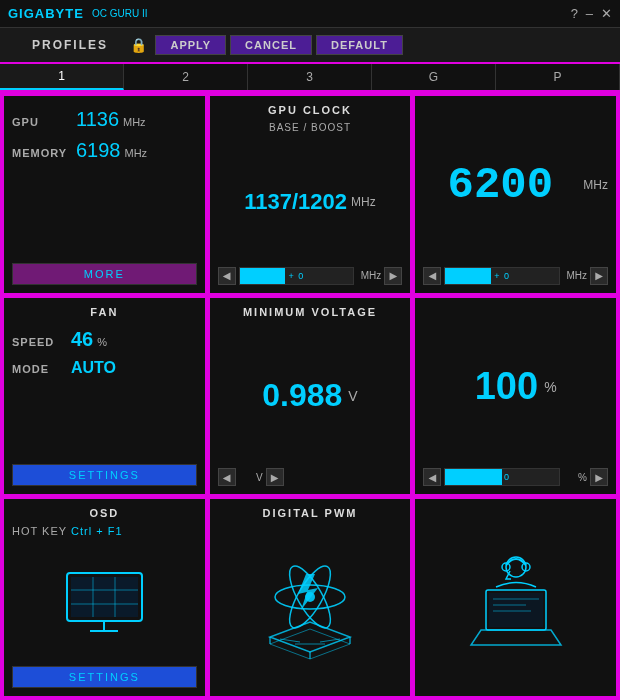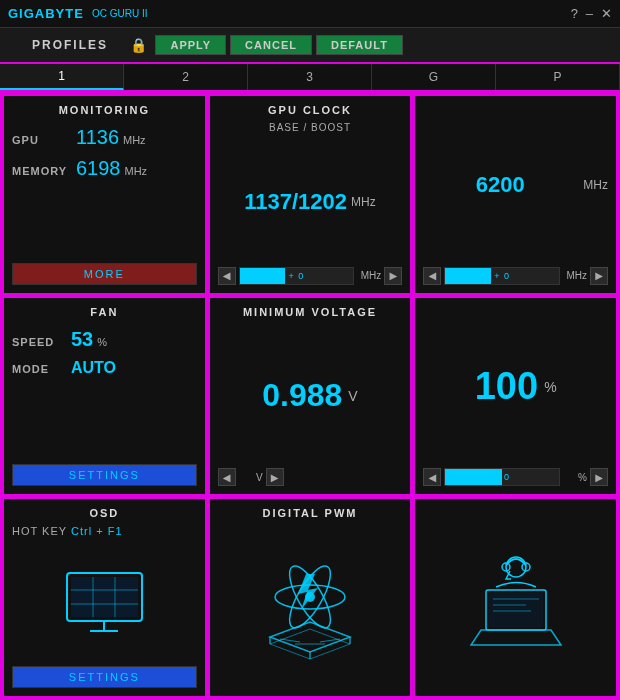--- a/index.html
+++ b/index.html
@@ -63,21 +63,21 @@
     .profiles-lock {
       color: #aaa;
       font-size: 14px;
       margin-right: 8px;
     }
     .profiles-actions {
       display: flex;
       gap: 4px;
     }
     .profiles-actions button {
-      background: #15803d;
+      background: #4c1d95;
       color: #ccc;
       border: 1px solid #444;
       padding: 3px 14px;
       font-size: 11px;
       font-weight: bold;
       letter-spacing: 1px;
       cursor: pointer;
     }
 
     
@@ -151,21 +151,21 @@
       font-weight: normal;
       margin-left: 4px;
     }
     .monitoring-unit {
       color: #aaa;
       font-size: 11px;
       margin-left: 4px;
     }
 
     .more-btn {
-      background: #7f1d1d;
+      background: #701a75;
       color: #00cfff;
       border: 1px solid #333;
       width: 100%;
       padding: 4px;
       font-size: 11px;
       letter-spacing: 2px;
       cursor: pointer;
       margin-top: auto;
     }
 
@@ -353,21 +353,20 @@
   <div class="profile-tab active">1</div>
   <div class="profile-tab">2</div>
   <div class="profile-tab">3</div>
   <div class="profile-tab">G</div>
   <div class="profile-tab">P</div>
 </div>
 
 <div class="main-grid">
 
   <div class="card">
-    <div class="card-title">MONITORING</div>
     <div class="monitoring-row">
       <span class="monitoring-label">GPU</span>
       <span class="monitoring-value">1136</span>
       <span class="monitoring-unit">MHz</span>
     </div>
     <div class="monitoring-row">
       <span class="monitoring-label">MEMORY</span>
       <span class="monitoring-value">6198</span>
       <span class="monitoring-unit">MHz</span>
     </div>
@@ -388,39 +387,39 @@
         <div class="slider-fill"></div>
         <span class="slider-label">+ 0</span>
       </div>
       <span class="slider-unit-label">MHz</span>
       <div class="slider-arrow">▶</div>
     </div>
   </div>
 
   <div class="card">
     <div style="flex:1; display:flex; align-items:center; justify-content:center; flex-direction:row; gap:6px;">
-      <span class="big-value" style="font-size:22px;">6200</span>
+      <span class="big-value" style="font-size:44px;font-family:Liberation Mono, monospace;">6200</span>
       <span style="color:#aaa;font-size:12px;">MHz</span>
     </div>
     <div class="slider-row">
       <div class="slider-arrow">◀</div>
       <div class="slider-track">
         <div class="slider-fill"></div>
         <span class="slider-label">+ 0</span>
       </div>
       <span class="slider-unit-label">MHz</span>
       <div class="slider-arrow">▶</div>
     </div>
   </div>
 
   <div class="card">
     <div class="card-title">FAN</div>
     <div class="fan-row">
       <span class="fan-label">SPEED</span>
-      <span class="fan-value">53</span>
+      <span class="fan-value">46</span>
       <span class="fan-unit">%</span>
     </div>
     <div class="fan-row">
       <span class="fan-label">MODE</span>
       <span class="fan-value" style="font-size:16px;">AUTO</span>
     </div>
     <div style="flex:1"></div>
     <button class="settings-btn">SETTINGS</button>
   </div>
 

